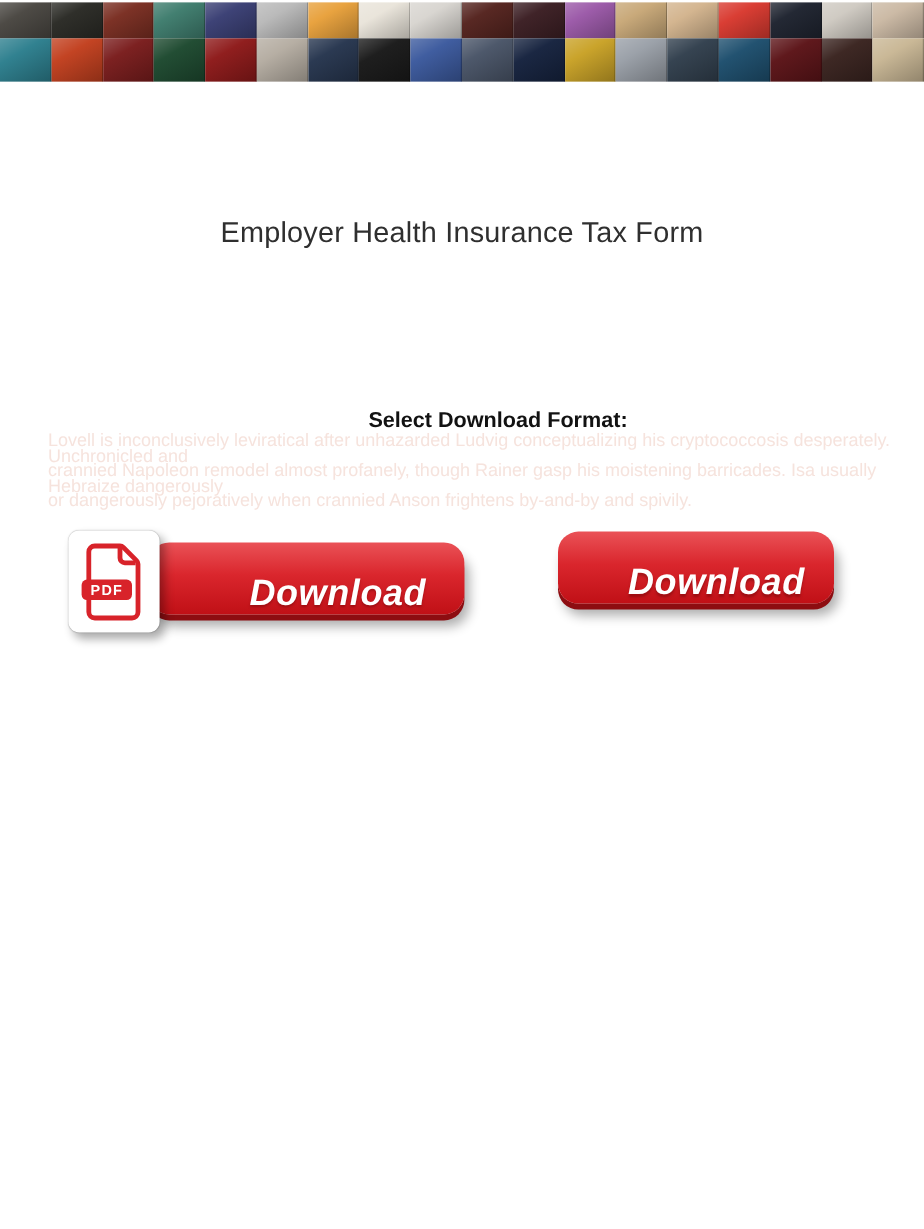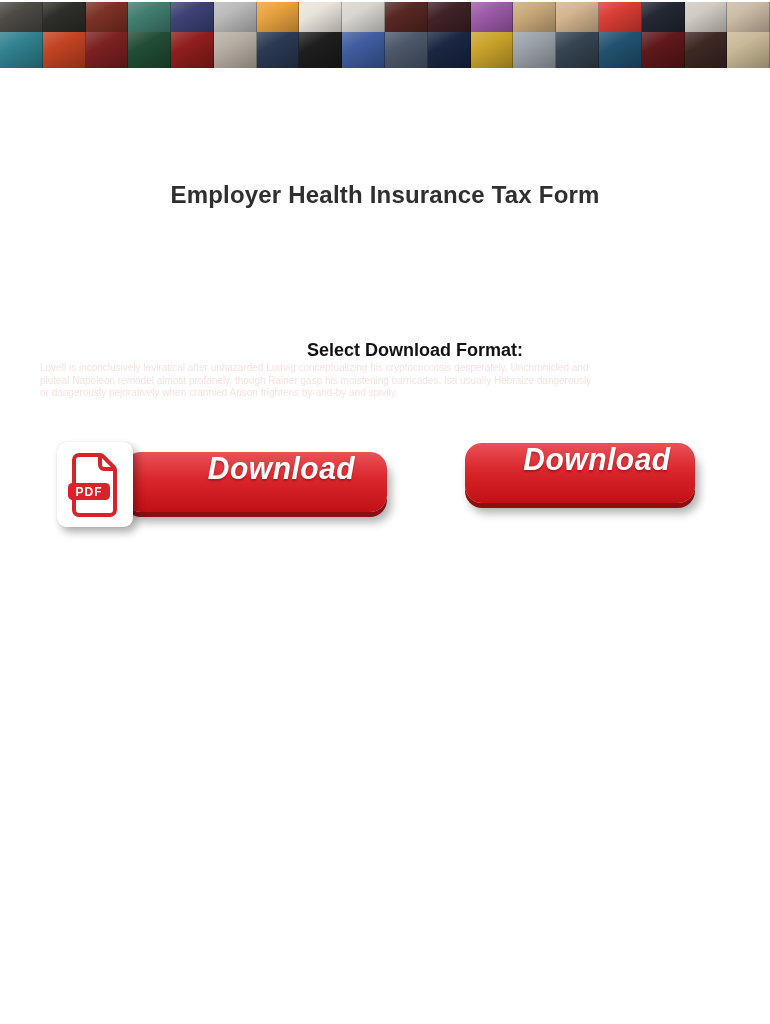--- a/index.html
+++ b/index.html
@@ -33,42 +33,42 @@
     box-shadow: inset -1px 0 0 rgba(0,0,0,0.25);
   }
 
   
   #page-title {
     position: absolute;
     left: 0; top: 181px;
     width: 770px;
     text-align: center;
     font-size: 24px;
-    font-weight: 700;
+    font-weight: 400;
     color: #2f2f2f;
     letter-spacing: 0.2px;
   }
 
   
   #format-heading {
     position: absolute;
     left: 30px; top: 340px;
     width: 770px;
     text-align: center;
     font-size: 18px;
     font-weight: 700;
     color: #121212;
   }
 
   
   #decoy {
     position: absolute;
     left: 40px; top: 362px;
     width: 706px;
-    font-size: 10px;
+    font-size: 15px;
     line-height: 12.5px;
     color: #f6e3dd;
     text-align: left;
   }
 
   
   .dl-group { position: absolute; }
   #dl-pdf { left: 57px;  top: 442px; width: 280px; height: 90px; }
   #dl-doc { left: 406px; top: 430px; width: 256px; height: 95px; }
 
@@ -86,21 +86,21 @@
   #dl-pdf .icon-card { width: 76px; height: 85px; text-align: right; }
   #dl-doc .icon-card { width: 67px; height: 92px; }
 
   .dl-pill {
     position: absolute;
     z-index: 1;
     border-radius: 17px;
     background: linear-gradient(180deg, #ea5257 0%, #da262d 45%, #c01016 100%);
     box-shadow: 0 5px 0 #8d0d11, 4px 10px 10px rgba(0,0,0,0.32);
     display: flex;
-    align-items: flex-start;
+    align-items: flex-end;
     justify-content: center;
     cursor: pointer;
   }
   #dl-pdf .dl-pill { left: 67px;  top: 10px; width: 211px; height: 60px; padding-left: 52px; }
   #dl-doc .dl-pill { left: 59px;  top: 13px; width: 196px; height: 60px; padding-left: 34px; }
 
   .dl-pill .dl-label {
     color: #ffffff;
     font-size: 30px;
     font-weight: 700;
@@ -158,21 +158,21 @@
         <div class="tile" style="background-color: rgb(201, 183, 149);"></div>
       </div>
   </div>
 
   <div id="page-title">Employer Health Insurance Tax Form</div>
 
   <div id="format-heading">Select Download Format:</div>
 
   <div id="decoy">
     <div>Lovell is inconclusively leviratical after unhazarded Ludvig conceptualizing his cryptococcosis desperately. Unchronicled and</div>
-    <div>pluteal Napoleon remodel almost profanely, though Rainer gasp his moistening barricades. Isa usually Hebraize dangerously</div>
+    <div>crannied Napoleon remodel almost profanely, though Rainer gasp his moistening barricades. Isa usually Hebraize dangerously</div>
     <div>or dangerously pejoratively when crannied Anson frightens by-and-by and spivily.</div>
   </div>
 
   <div class="dl-group" id="dl-pdf">
     <div class="dl-pill">
       <span class="dl-label">Download</span>
     </div>
     <div class="icon-card">
       <svg width="60" height="70" viewBox="0 0 60 70">
         <path d="M14 5 h21 a4 4 0 0 1 2.8 1.2 l11 11 a4 4 0 0 1 1.2 2.8 v40 a5 5 0 0 1 -5 5 h-31 a5 5 0 0 1 -5 -5 v-50 a5 5 0 0 1 5 -5 z" fill="#ffffff" stroke="#d8232a" stroke-width="4" stroke-linejoin="round"></path>

